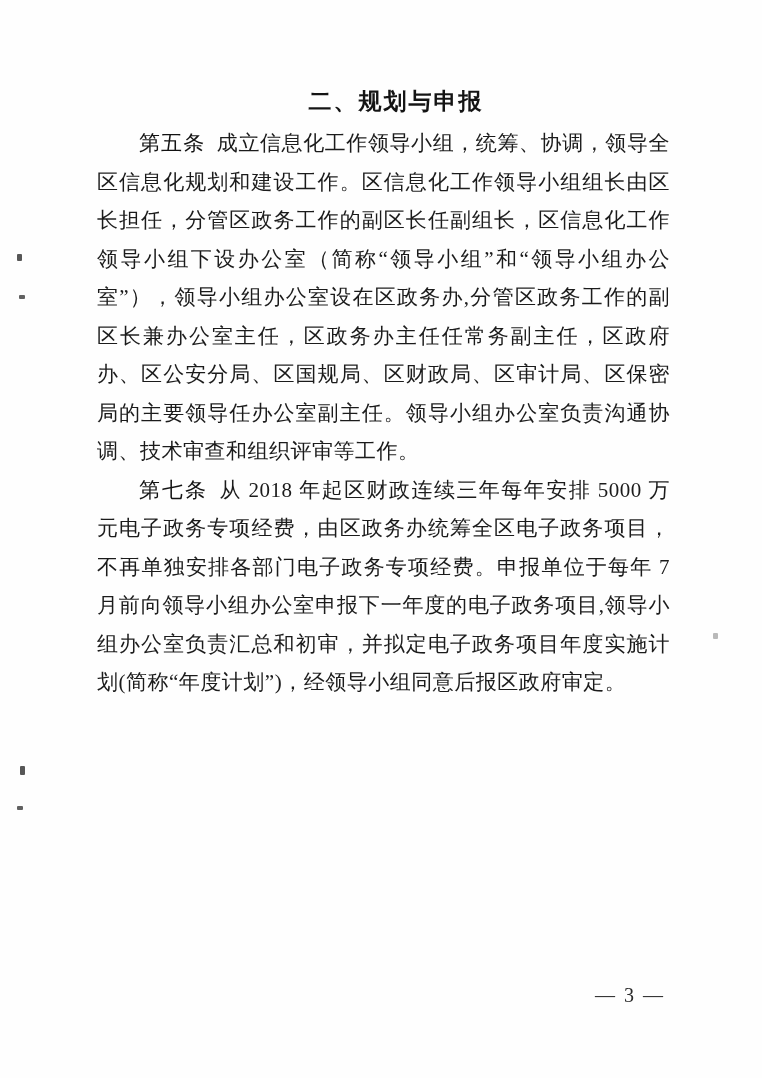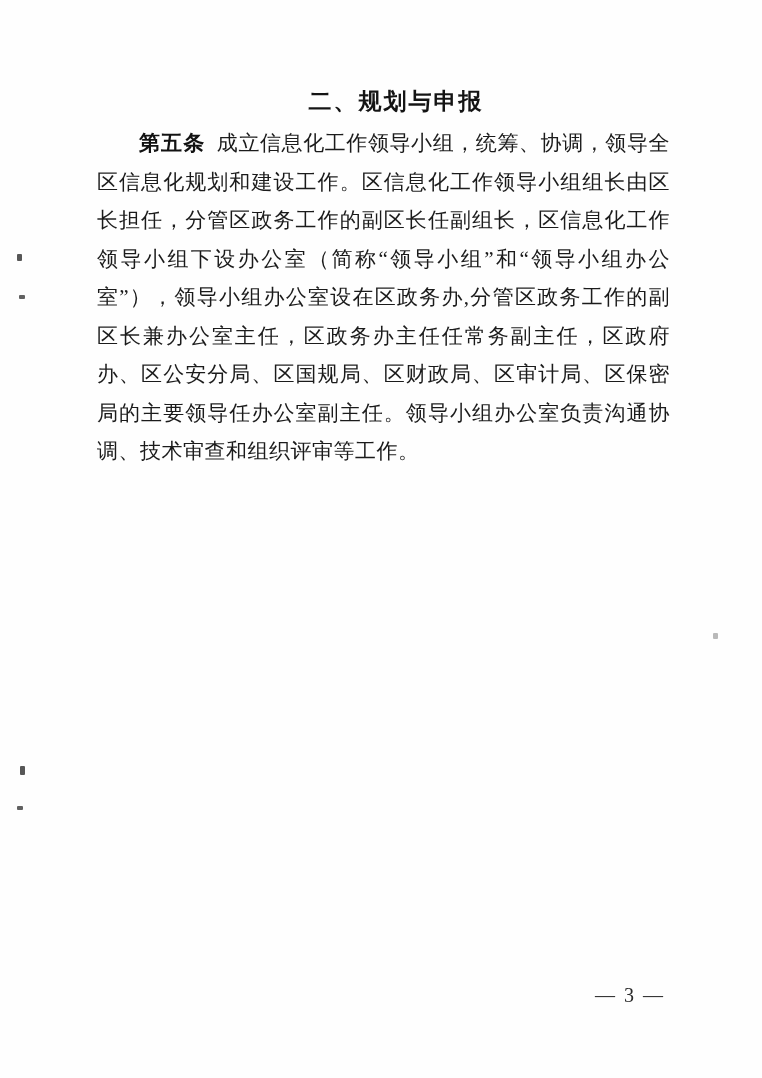--- a/index.html
+++ b/index.html
@@ -38,21 +38,21 @@
     text-align: justify;
     text-justify: inter-ideograph;
     letter-spacing: 0.5px;
   }
   .body-text p {
     margin: 0;
     padding: 0;
     text-indent: 2em;
   }
   .article-term {
-    font-weight: bold;
+    font-weight: normal;
     color: #121212;
     margin-right: 0.55em;
     letter-spacing: 1px;
   }
   .page-number {
     position: absolute;
     top: 984px;
     right: 97px;
     font-size: 20px;
     letter-spacing: 2px;
@@ -71,20 +71,21 @@
 </style>
 </head>
 <body>
 
 <div class="page">
 
   <h1 class="heading">二、规划与申报</h1>
 
   <div class="body-text">
     <p><span class="article-term">第五条</span><span>成立信息化工作领导小组，统筹、协调，领导全区信息化规划和建设工作。区信息化工作领导小组组长由区长担任，分管区政务工作的副区长任副组长，区信息化工作领导小组下设办公室（简称“领导小组”和“领导小组办公室”），领导小组办公室设在区政务办,分管区政务工作的副区长兼办公室主任，区政务办主任任常务副主任，区政府办、区公安分局、区国规局、区财政局、区审计局、区保密局的主要领导任办公室副主任。领导小组办公室负责沟通协调、技术审查和组织评审等工作。</span></p>
+    <p><span class="article-term">第七条</span><span>从 2018 年起区财政连续三年每年安排 5000 万元电子政务专项经费，由区政务办统筹全区电子政务项目，不再单独安排各部门电子政务专项经费。申报单位于每年 7 月前向领导小组办公室申报下一年度的电子政务项目,领导小组办公室负责汇总和初审，并拟定电子政务项目年度实施计划(简称“年度计划”)，经领导小组同意后报区政府审定。</span></p>
   </div>
 
   <div class="page-number">— 3 —</div>
 
   <div class="speck speck-1"></div>
   <div class="speck speck-2"></div>
   <div class="speck speck-3"></div>
   <div class="speck speck-4"></div>
   <div class="speck speck-5"></div>
 

